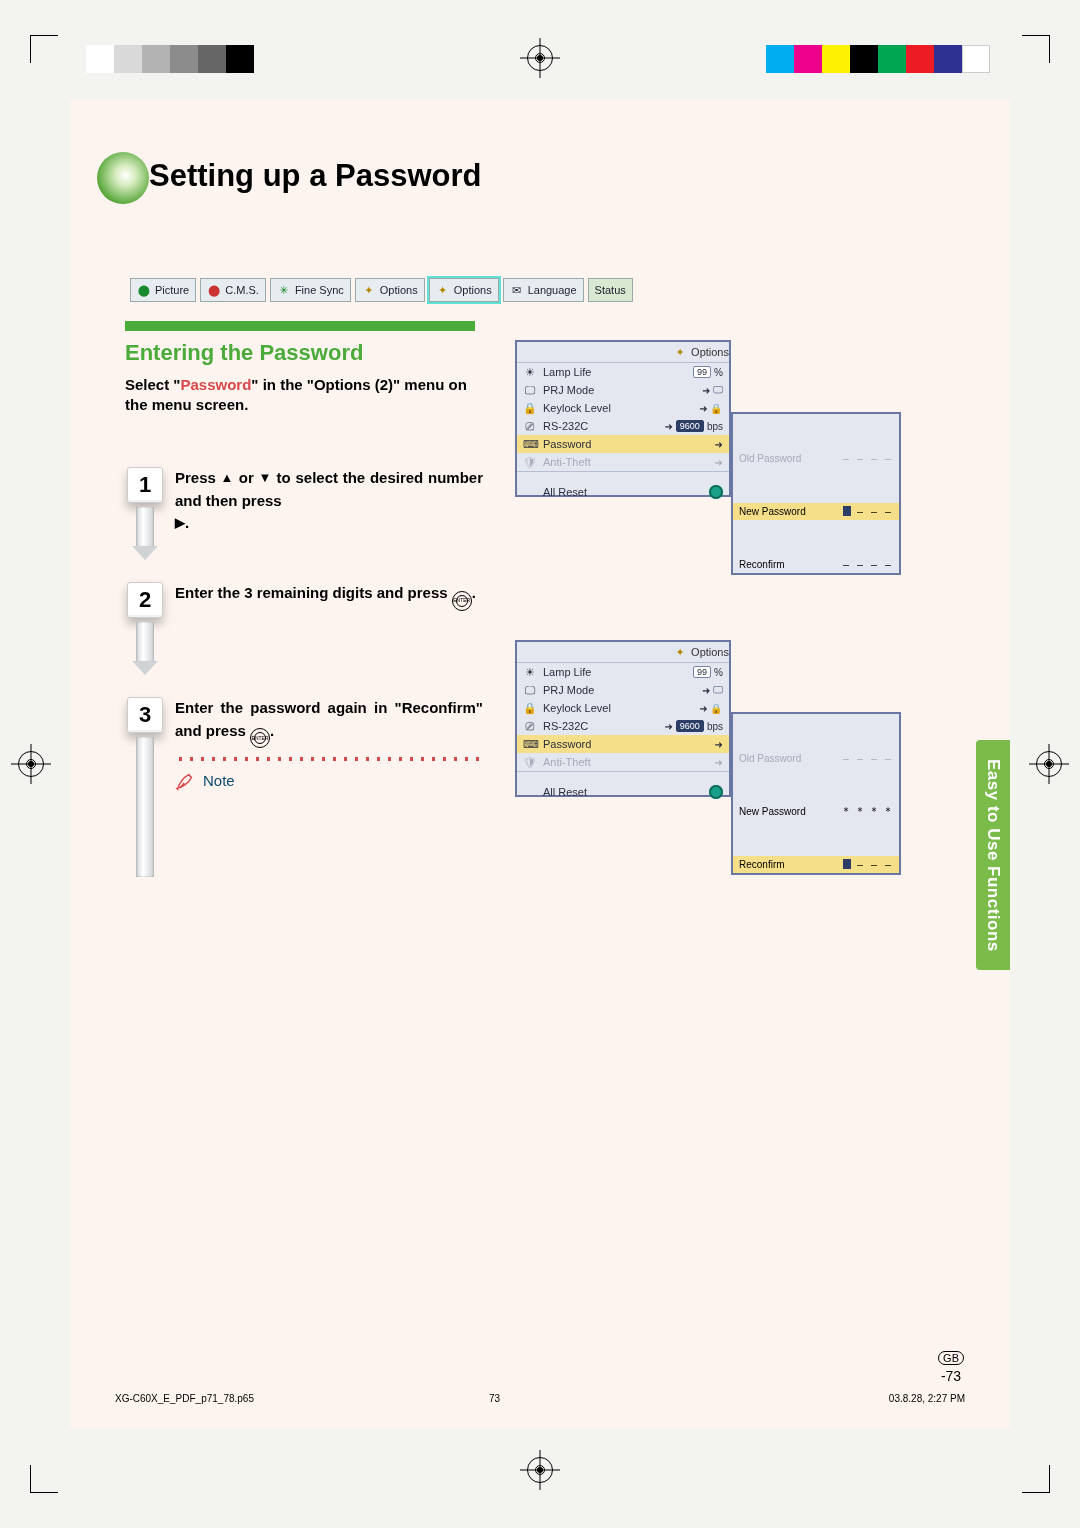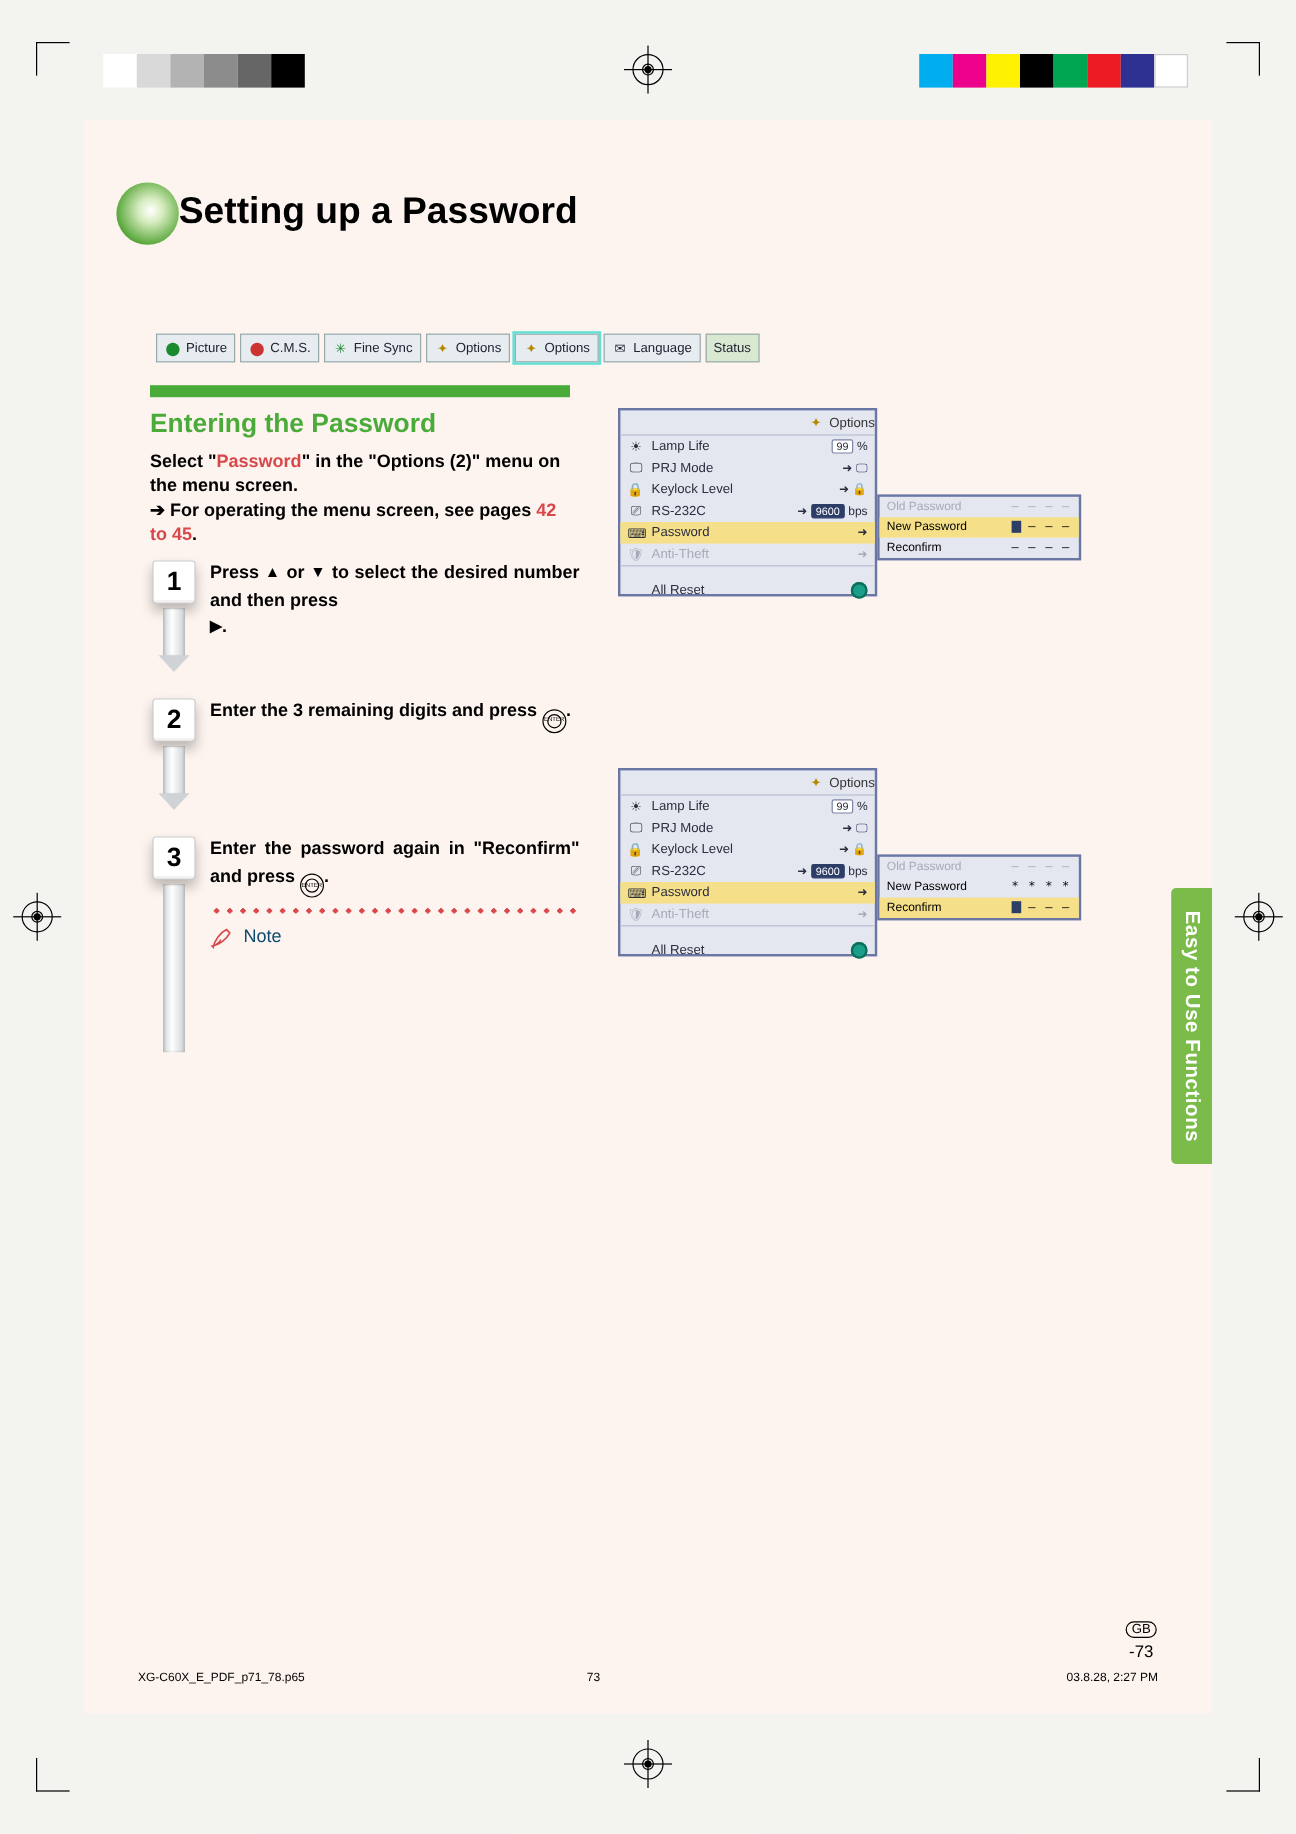--- a/index.html
+++ b/index.html
@@ -375,20 +375,21 @@
     border: 2px solid #6a77a3;
     background: #e4e7f0;
     font-size: 10px;
   }
   .pw-row {
     display: flex;
     align-items: center;
     padding: 2px 6px;
     gap: 6px;
     height: 17px;
+    margin-top: 36px;
   }
   .pw-row.hi { background: #f5df88; }
   .pw-row.dim { color:#a6aaba; }
   .pw-label { flex: 1; }
   .pw-cells { display:flex; gap:6px; letter-spacing:2px; font-family: monospace; }
   .pw-cells .cursor { background:#2c3e66; width:8px; height:10px; display:inline-block;}
 
   .osd-1 .pw-box { top: 72px; }
   .osd-2 .pw-box { top: 72px; }
 
@@ -527,23 +528,20 @@
         <span>Status</span>
       </div>
     </div>
 
   <div class="green-strip"></div>
   <div class="subheading">Entering the Password</div>
 
   <div class="select-text">
     <div>
       <span>Select "</span><span class="red">Password</span><span>" in the "Options (2)" menu on the menu screen.</span>
-    </div>
-    <div>
-      <span>➔ For operating the menu screen, see pages </span><span class="red">42 to 45</span><span>.</span>
     </div>
   </div>
 
   <div class="steps">
 
     <div class="step">
       <div class="step-num-box">
         <div class="step-num-badge">1</div>
         <div class="step-connector"></div>
         <div class="step-arrow-down"></div>

